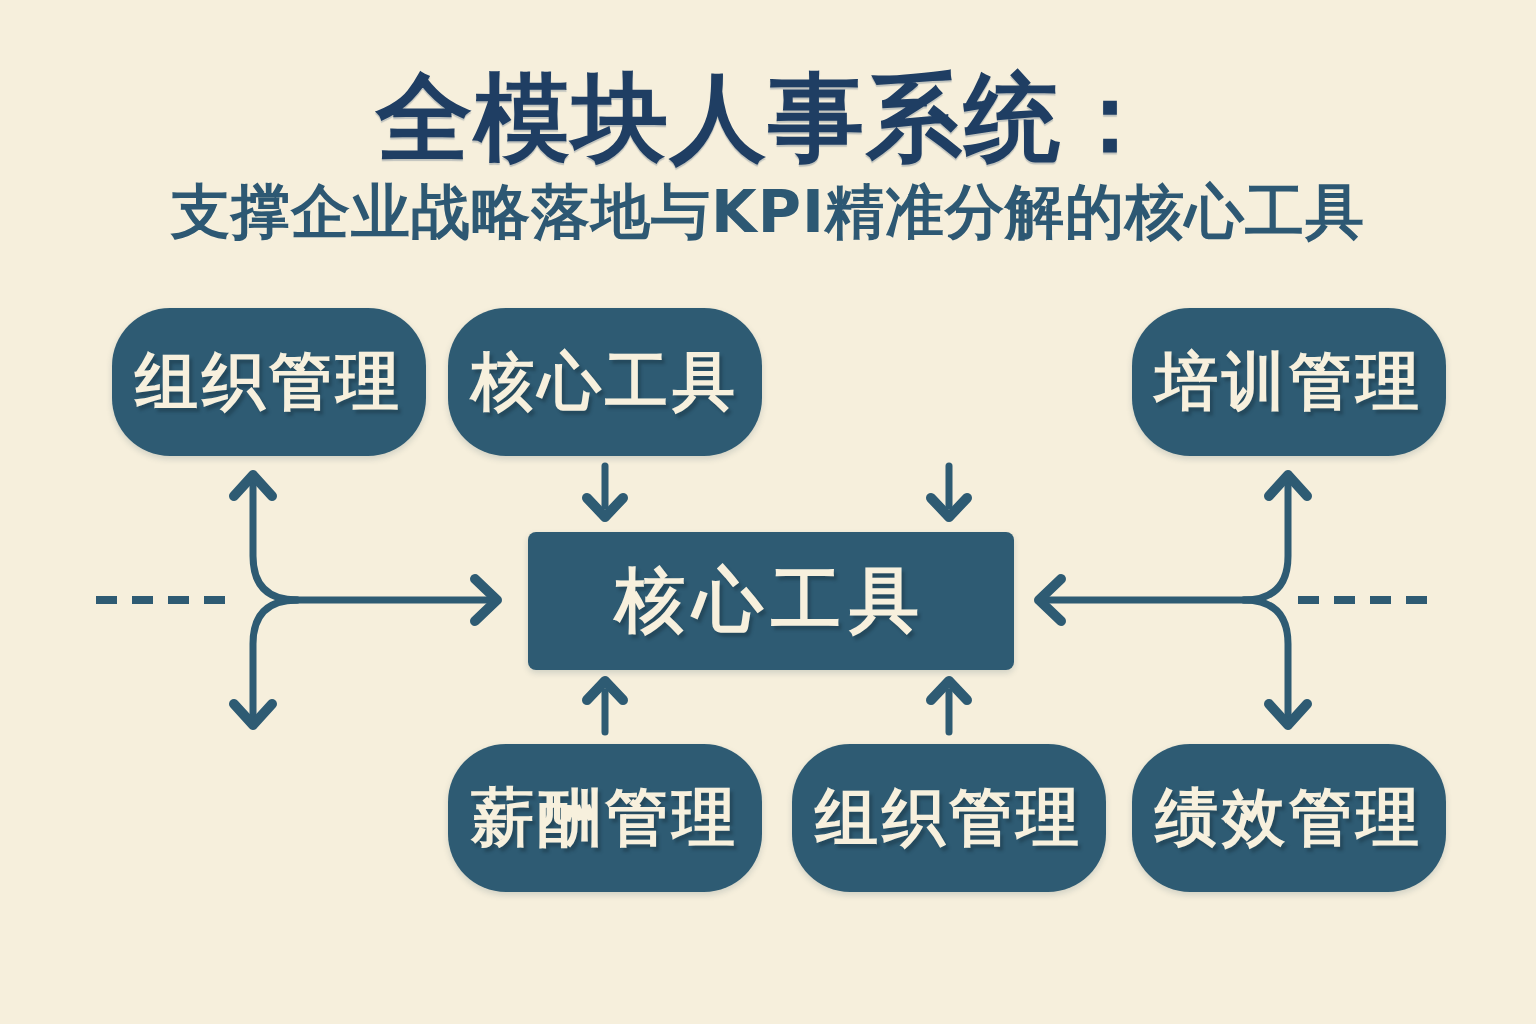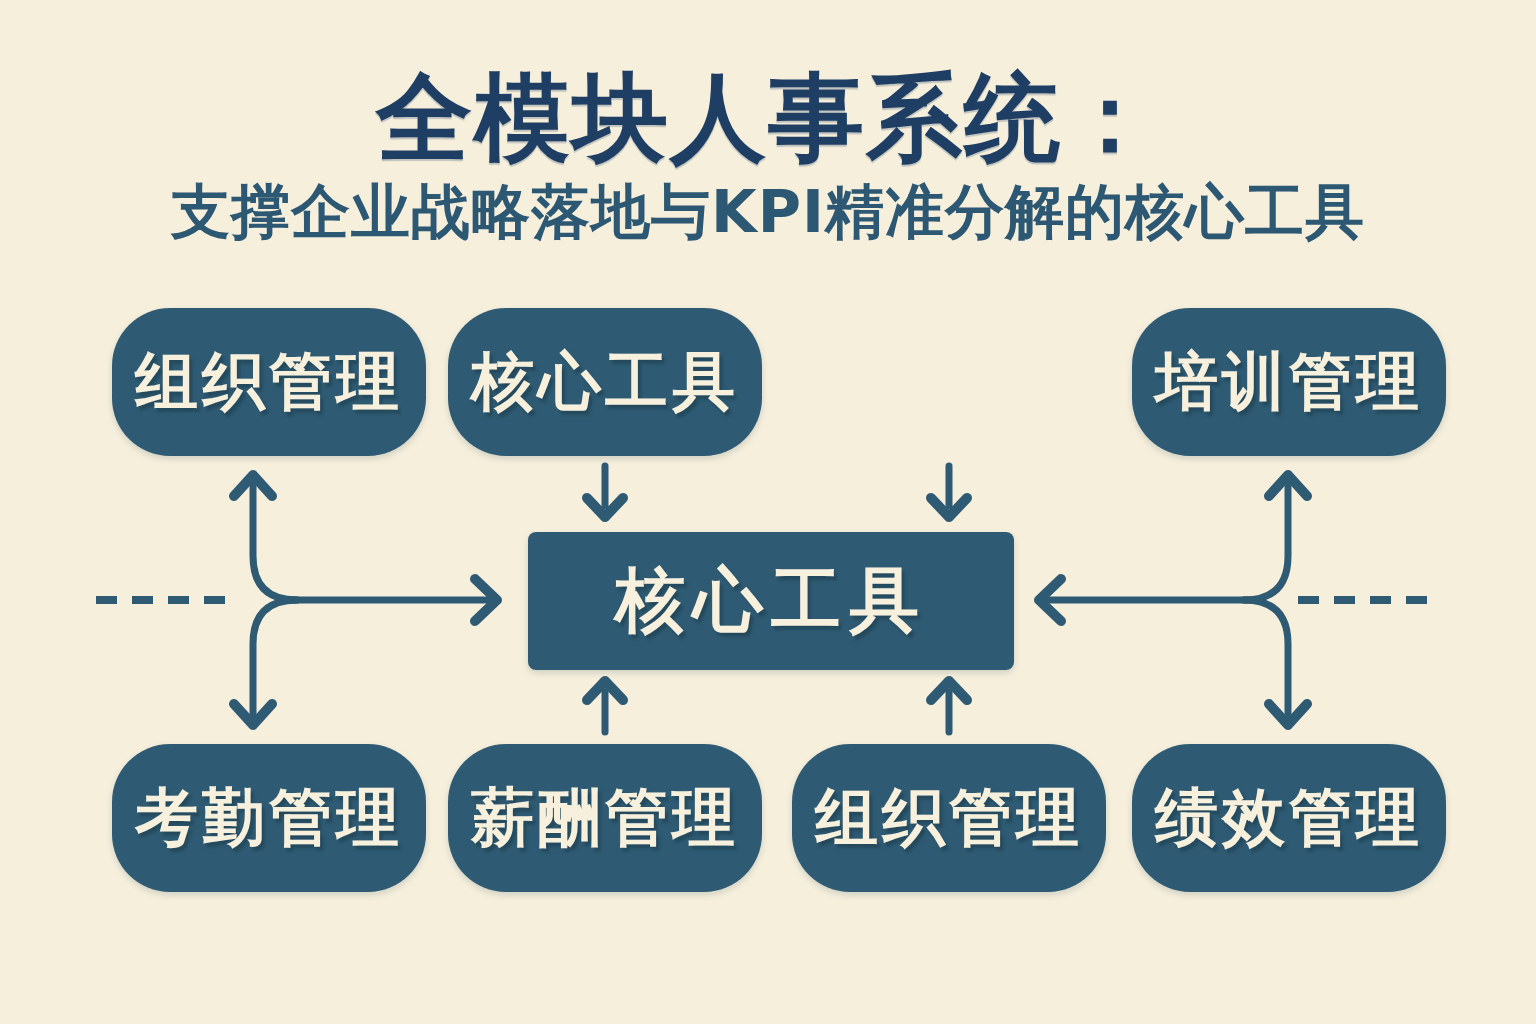--- a/index.html
+++ b/index.html
@@ -119,23 +119,20 @@
     <span>核心工具</span>
   </div>
   <div class="node module row-top col4">
     <span>培训管理</span>
   </div>
 
   <div class="node center-node">
     <span>核心工具</span>
   </div>
 
-  <div class="node module row-bottom col1">
-    <span>考勤管理</span>
-  </div>
   <div class="node module row-bottom col2">
     <span>薪酬管理</span>
   </div>
   <div class="node module row-bottom col3">
     <span>组织管理</span>
   </div>
   <div class="node module row-bottom col4">
     <span>绩效管理</span>
   </div>
 

